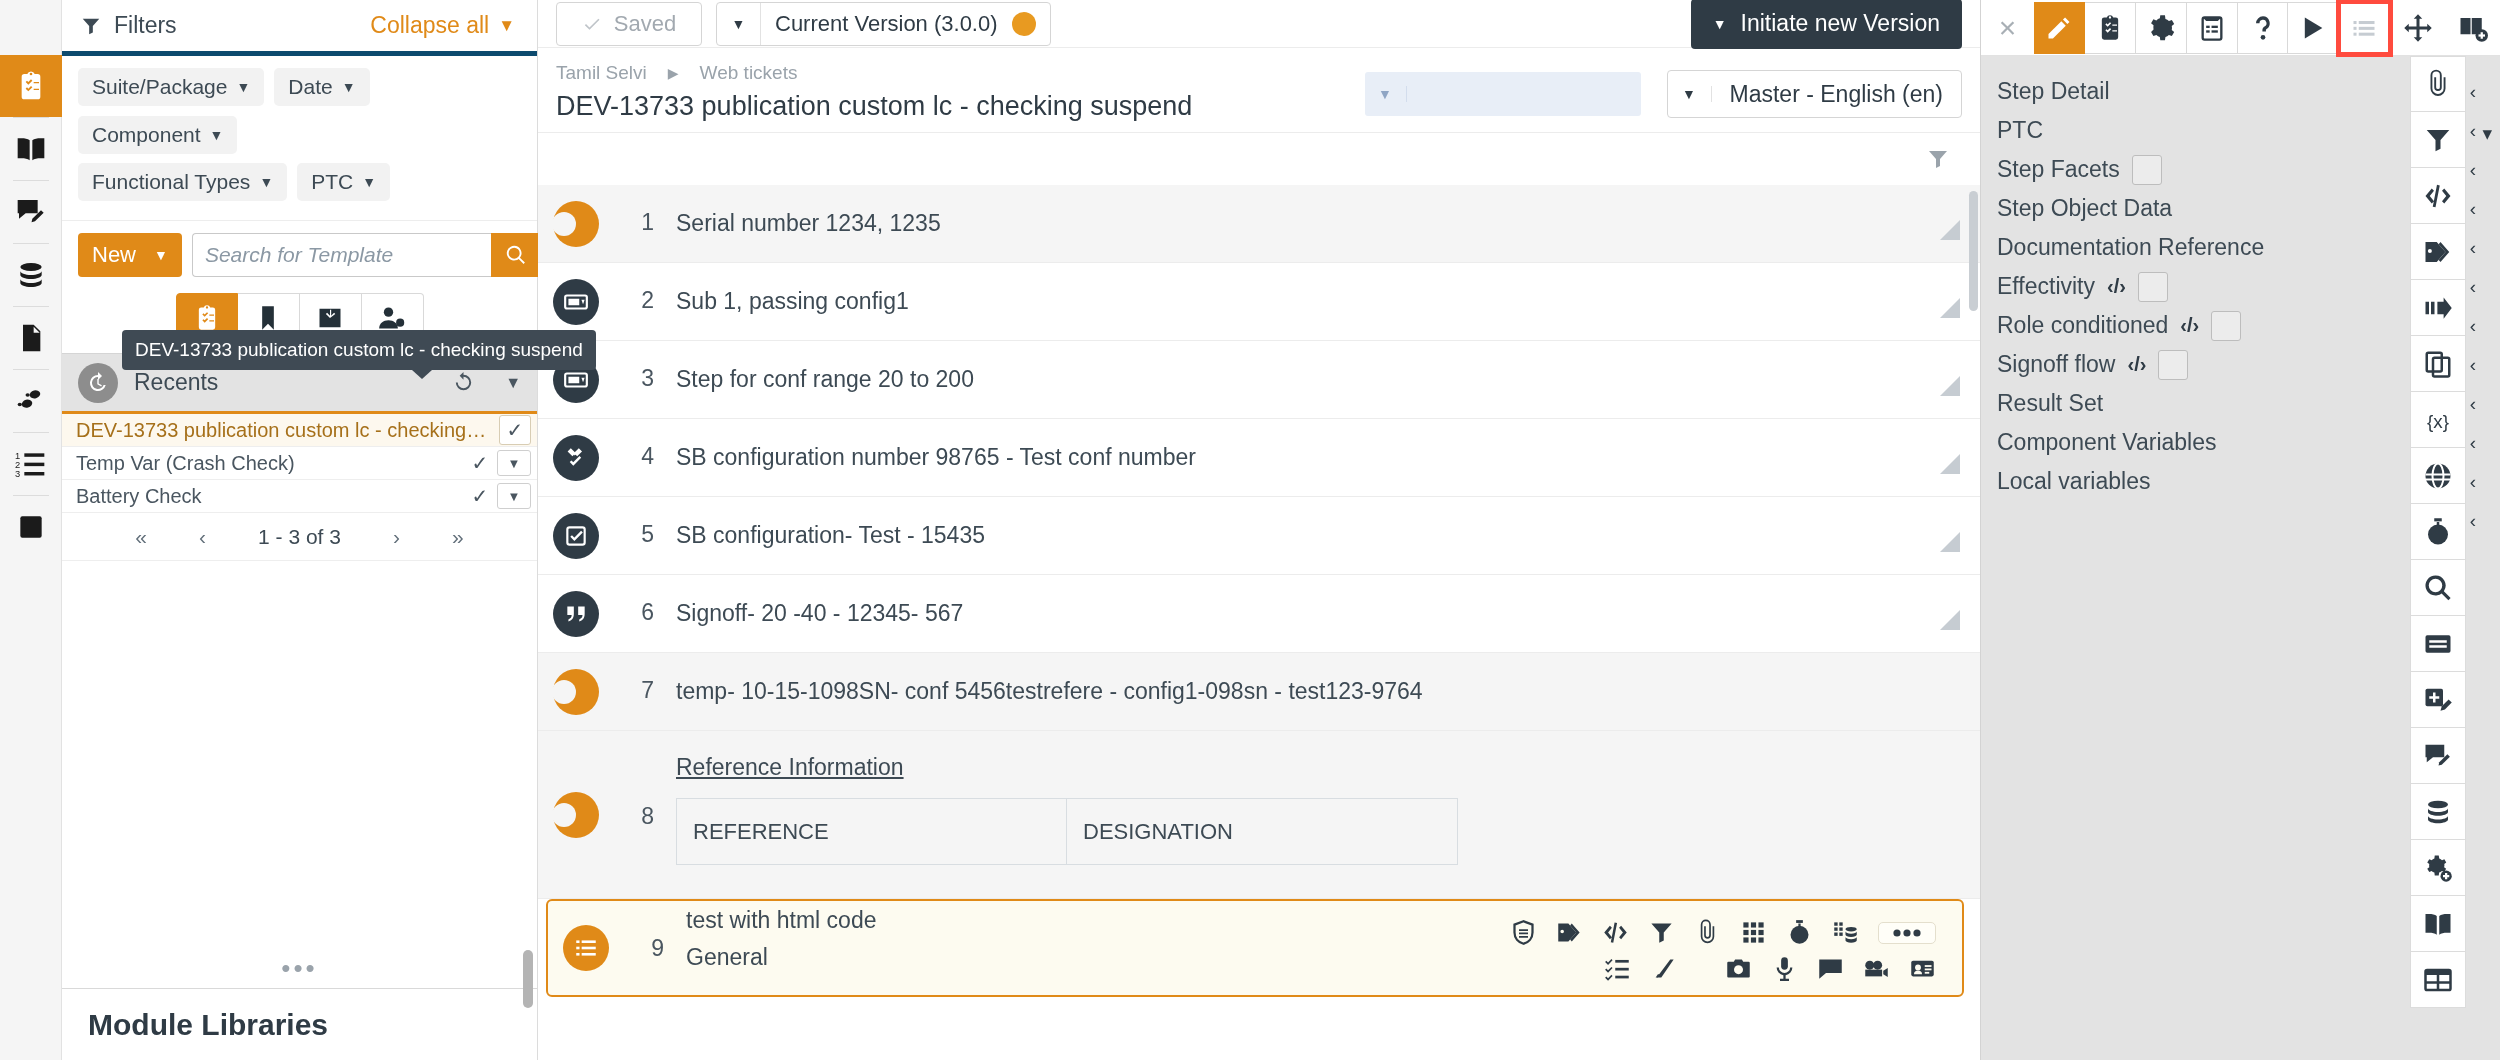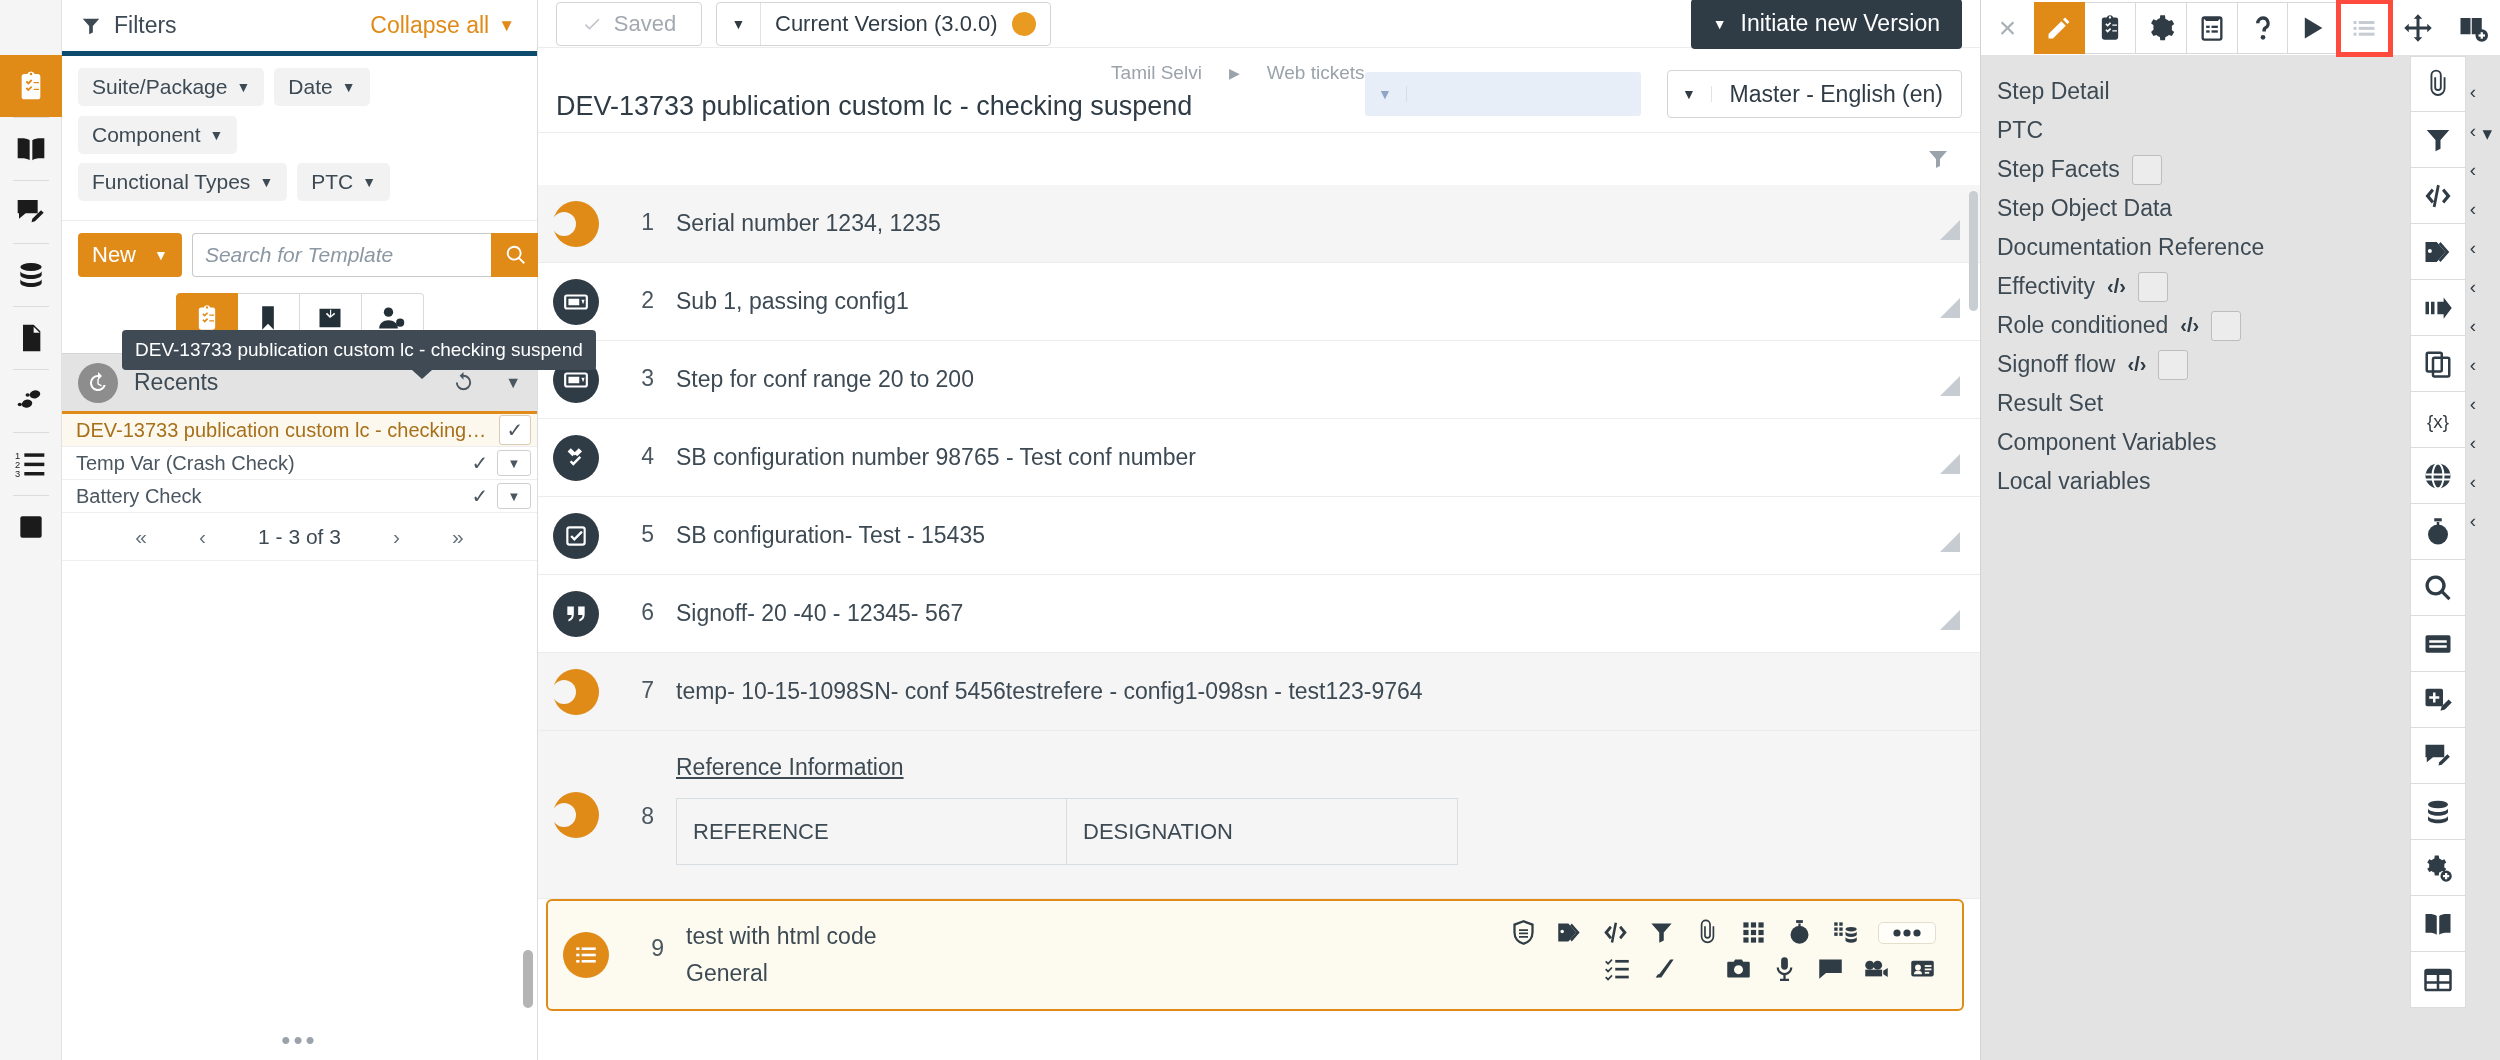--- a/index.html
+++ b/index.html
@@ -172,21 +172,21 @@
   .ctop-spacer { flex:1;}
   .btn-init {
     background:#2f3b45; color:#fff; border:none; border-radius:4px; height:50px;
     padding:0 22px; font-size:23px; display:flex; align-items:center; gap:14px;
     cursor:pointer; font-family:inherit;
   }
   .btn-init .pl { font-size:14px;}
 
   .chead { display:flex; align-items:flex-start; padding:14px 18px 10px 18px; border-bottom:1px solid #ececec;}
   .chead .titles { flex:1; min-width:0;}
-  .crumb { font-size:19px; color:#9aa3ab; display:flex; align-items:center; gap:27px;justify-content:flex-end;}
+  .crumb { font-size:19px; color:#9aa3ab; display:flex; align-items:center; gap:21px;}
   .crumb .sep { font-size:14px; color:#9aa3ab;}
   .ctitle { font-size:27px; color:#2f3b45; margin-top:7px;}
   .emptysel {
     width:276px; height:44px; background:#e8eef7; border-radius:3px;
     display:flex; align-items:center; margin-right:26px; margin-top:10px;
   }
   .emptysel .car { width:42px; text-align:center; font-size:14px; color:#8fa5c4;
     border-right:1px solid #d3dded;}
   .langbox {
     border:1px solid #d5d5d5; border-radius:4px; height:48px; display:flex; align-items:center;
@@ -483,20 +483,23 @@
       <span class="pg">1 - 3 of 3</span>
       <span>›</span>
       <span>»</span>
     </div>
 
     <div class="tooltip">DEV-13733 publication custom lc - checking suspend</div>
 
     <div class="tpl-spacer"></div>
     <div class="vscroll"></div>
     <div class="dots">•••</div>
+    <div class="modlib">
+      <span>Module Libraries</span>
+    </div>
   </div>
 
   <div class="center">
 
     <div class="ctop">
       <div class="savedbox">
         <svg viewBox="0 0 24 24">
             <path d="M9 16.2 4.8 12l-1.4 1.4L9 19 21 7l-1.4-1.4z"></path>
           </svg>
         <span>Saved</span>
@@ -682,21 +685,21 @@
                 <rect x="3" y="5" width="3" height="2.4"></rect>
                 <rect x="8" y="5" width="13" height="2.4"></rect>
                 <rect x="3" y="10.8" width="3" height="2.4"></rect>
                 <rect x="8" y="10.8" width="13" height="2.4"></rect>
                 <rect x="3" y="16.6" width="3" height="2.4"></rect>
                 <rect x="8" y="16.6" width="13" height="2.4"></rect>
               </svg>
           </div>
         </div>
         <div class="step-num" style="padding-top:34px;">9</div>
-        <div class="step-body" style="padding-top:20px;">
+        <div class="step-body" style="padding-top:4px;">
           <div class="step-txt">test with html code</div>
           <div class="step-txt" style="margin-top:6px;">General</div>
         </div>
         <div class="hl-icons">
           <div class="hl-row">
             <svg viewBox="0 0 24 24">
                 <path d="M12 2 4 5v7c0 5 3.4 8.7 8 10 4.6-1.3 8-5 8-10V5z" fill="none" stroke="#2f3b45" stroke-width="2"></path>
                 <path d="M8 9h8v1.6H8zm0 3h8v1.6H8zm0 3h8v1.6H8z"></path>
               </svg>
             <svg viewBox="0 0 24 24">

